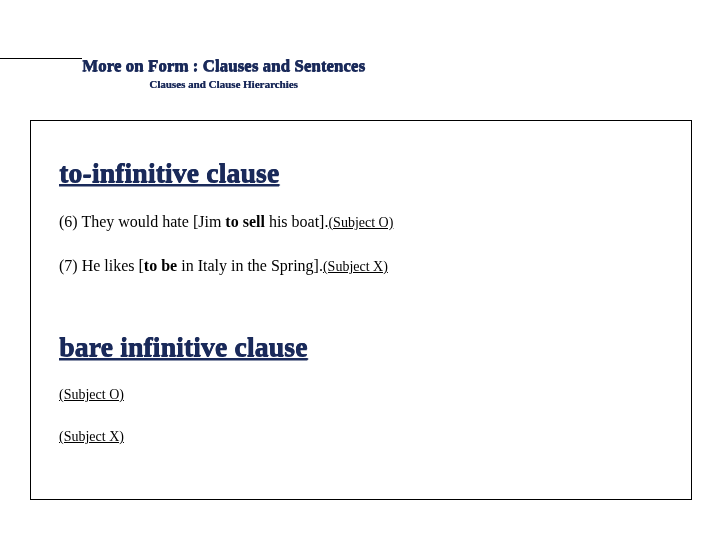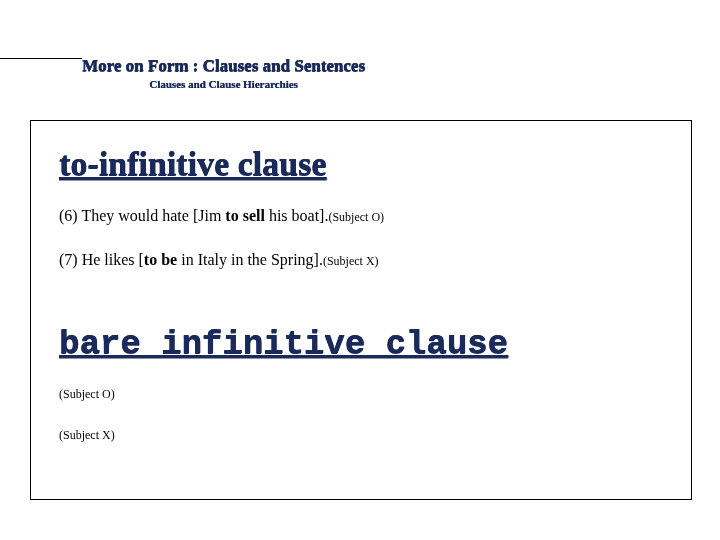--- a/index.html
+++ b/index.html
@@ -48,47 +48,47 @@
     position: absolute;
     left: 30px;
     top: 120px;
     width: 662px;
     height: 380px;
     border: 1px solid #000;
     box-sizing: border-box;
     padding: 24px 28px 0 28px;
   }
   .section-title {
-    font-size: 34px;
+    font-size: 28px;
     font-weight: bold;
     text-decoration: underline;
     color: #1a2a5a;
-    margin: 0 0 24px 0;
+    margin: 12px 0 24px 0;
     text-shadow: 0.5px 0 #1a2a5a, 0 0.5px #1a2a5a;
   }
   .section-title-2 {
     margin-top: 56px;
-    font-family: Liberation Mono, monospace;
   }
   .example-row {
     display: flex;
     justify-content: flex-start;
     align-items: baseline;
     margin-bottom: 26px;
     font-size: 16px;
     color: #000;
   }
   .example-text .bold {
     font-weight: bold;
   }
   .annot {
-    font-size: 12px;
+    font-size: 14px;
     color: #000;
     white-space: nowrap;
     padding-right: 4px;
+    text-decoration: underline;
   }
   .sub-bracket {
     font-size: 11px;
     vertical-align: baseline;
     position: relative;
     top: 2px;
   }
 </style>
 </head>
 <body>

